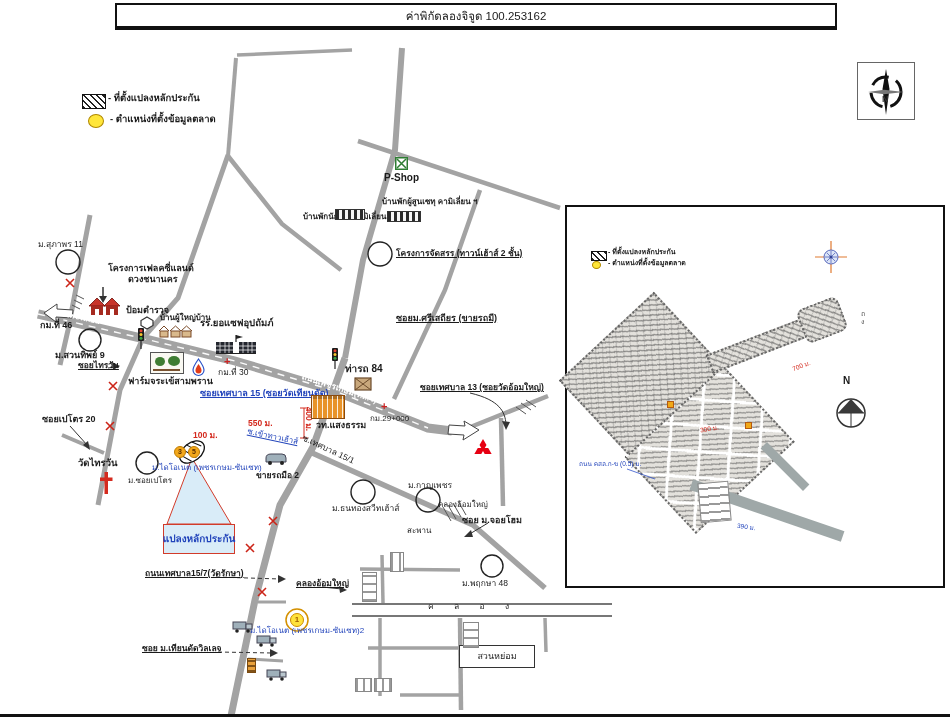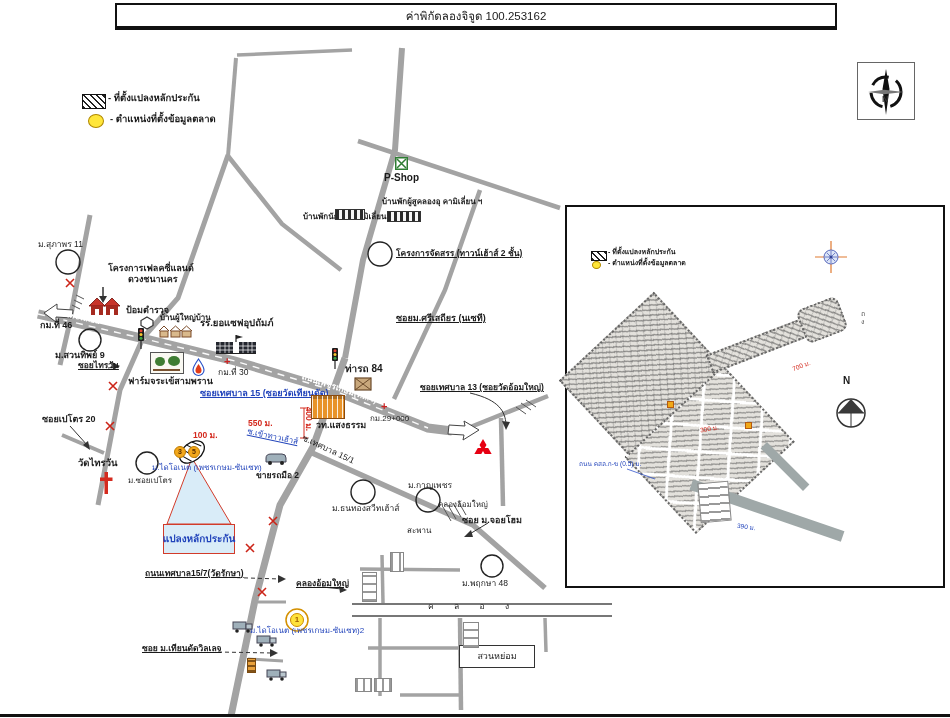--- a/index.html
+++ b/index.html
@@ -180,32 +180,32 @@
   </svg>
 
   <div class="lbl b white" style="left:300px;top:384px;font-size:8.5px;transform:rotate(18deg)">ถนนเพชรเกษม(ทล.4)</div>
   <div class="lbl b white" style="left:52px;top:313px;font-size:7.5px;transform:rotate(12deg)">ถนนเพชรเกษม</div>
 
   <div class="lbl s85" style="left:38px;top:240px">ม.สุภาพร 11</div>
   <div class="lbl b" style="left:108px;top:263px">โครงการเฟลคซี่แลนด์</div>
   <div class="lbl b" style="left:128px;top:274px">ดวงชนานคร</div>
   <div class="lbl b s10" style="left:384px;top:172px">P-Shop</div>
   <div class="lbl b s8" style="left:303px;top:212px">บ้านพักนักบวชคามิเลี่ยน</div>
-  <div class="lbl b s8" style="left:382px;top:197px">บ้านพักผู้สูคลองอุ คามิเลี่ยน ฯ</div>
+  <div class="lbl b s8" style="left:382px;top:197px">บ้านพักผู้สูนเซทุ คามิเลี่ยน ฯ</div>
   <div class="lbl b u s85" style="left:396px;top:249px">โครงการจัดสรร (ทาวน์เฮ้าส์ 2 ชั้น)</div>
   <div class="lbl b" style="left:40px;top:320px">กม.ที่ 46</div>
   <div class="lbl b" style="left:55px;top:350px">ม.สวนทิพย์ 9</div>
   <div class="lbl b u s85" style="left:78px;top:361px">ซอยไทรวัน</div>
   <div class="lbl b" style="left:126px;top:305px">ป้อมตำรวจ</div>
   <div class="lbl b s8" style="left:160px;top:313px">บ้านผู้ใหญ่บ้าน</div>
   <div class="lbl b" style="left:200px;top:318px;font-size:9.5px">รร.ยอแซฟอุปถัมภ์</div>
   <div class="lbl b" style="left:128px;top:376px">ฟาร์มจระเข้สามพราน</div>
   <div class="lbl s85" style="left:218px;top:368px">กม.ที่ 30</div>
   <div class="lbl b s10" style="left:345px;top:363px">ท่ารถ 84</div>
-  <div class="lbl b u" style="left:396px;top:313px">ซอยม.ศรีเสถียร (นเซที)</div>
+  <div class="lbl b u" style="left:396px;top:313px">ซอยม.ศรีเสถียร (ขายรถมี)</div>
   <div class="lbl b u s85" style="left:420px;top:383px">ซอยเทศบาล 13 (ซอยวัดอ้อมใหญ่)</div>
   <div class="lbl s8" style="left:370px;top:414px">กม.29+000</div>
   <div class="lbl b" style="left:316px;top:420px">วท.แสงธรรม</div>
   <div class="lbl b u blue" style="left:200px;top:388px">ซอยเทศบาล 15 (ซอยวัดเทียนดัด)</div>
   <div class="lbl b red s85" style="left:248px;top:419px">550 ม.</div>
   <div class="lbl b red s85" style="left:193px;top:431px">100 ม.</div>
   <div class="lbl b red s85" style="left:296px;top:414px;transform:rotate(90deg)">400 ม.</div>
   <div class="lbl u blue s8" style="left:247px;top:432px;transform:rotate(12deg)">ซ.เข้าทาวเฮ้าส์</div>
   <div class="lbl blue s8" style="left:152px;top:463px">ม.ไดโอเนต (เพชรเกษม-ซันเซท)</div>
   <div class="lbl s8" style="left:128px;top:476px">ม.ซอยเปโตร</div>

